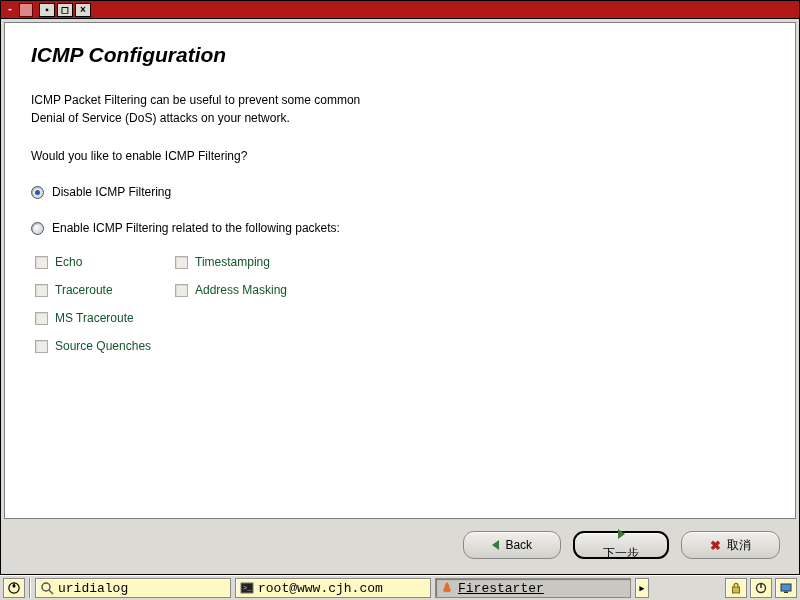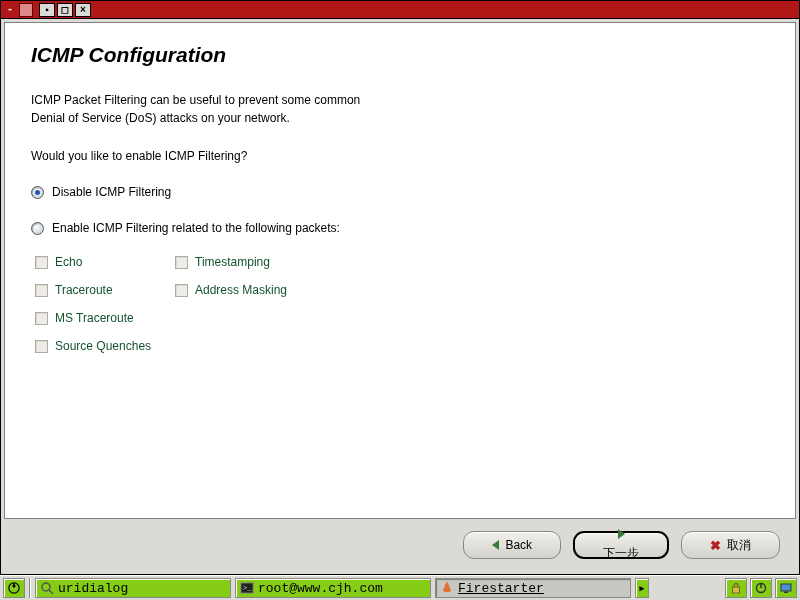--- a/index.html
+++ b/index.html
@@ -187,21 +187,21 @@
     display: flex;
     align-items: center;
     font-family: "Courier New", monospace;
     font-size: 13px;
     gap: 4px;
     padding: 0 3px;
   }
   .taskbar .tb-btn {
     height: 20px;
     border: 1px solid #888;
-    background: #84cc16;
+    background: #fef9c3;
     display: inline-flex;
     align-items: center;
     padding: 0 4px;
     box-shadow: inset 1px 1px 0 #fff;
     cursor: pointer;
   }
   .taskbar .tb-btn.start { width: 22px; justify-content: center; }
   .taskbar .tb-btn.start svg { }
   .taskbar .sep {
     width: 2px; height: 20px;

